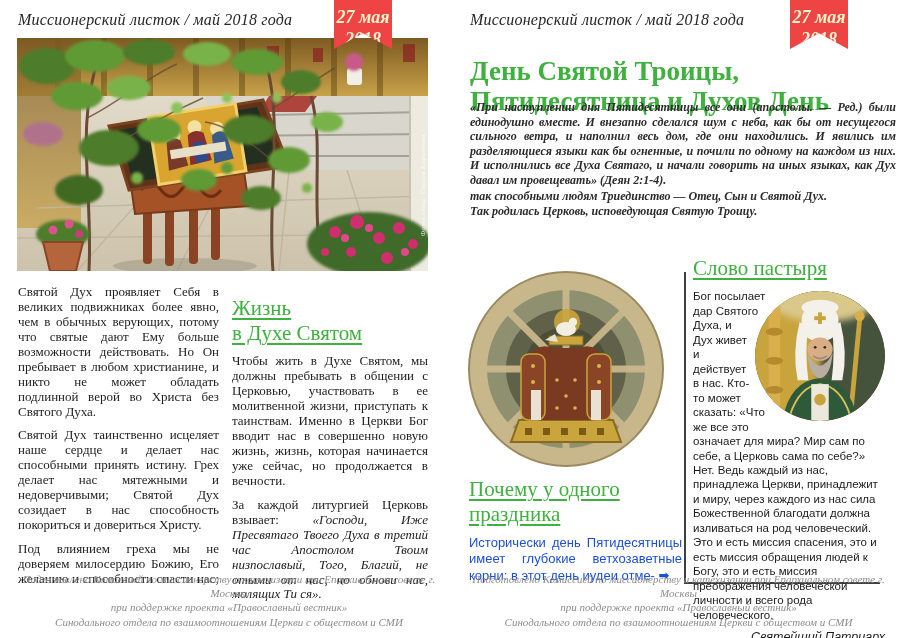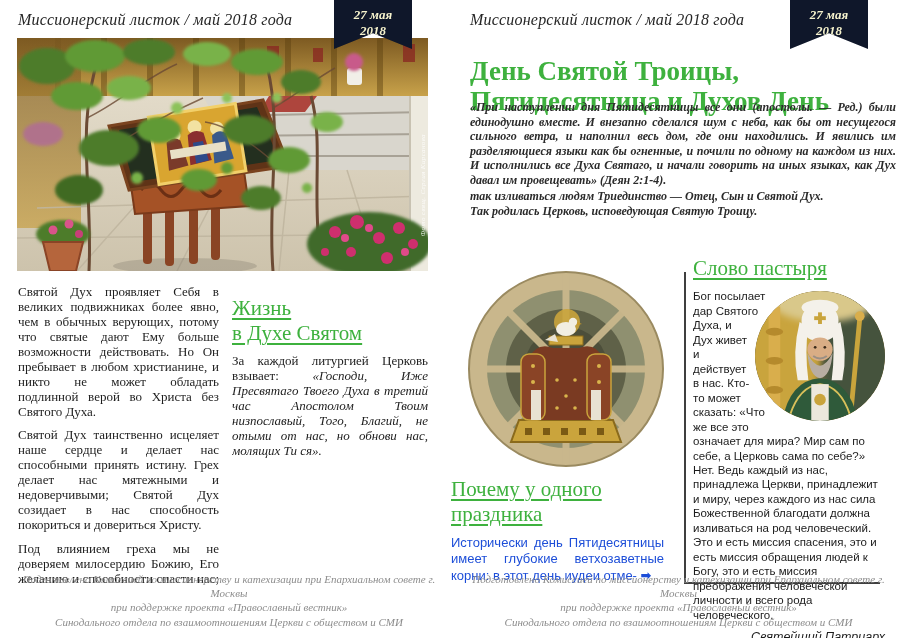--- a/index.html
+++ b/index.html
@@ -8,23 +8,23 @@
     font-family:"Liberation Serif",serif;color:#1d1d1d;overflow:hidden;
   }
   .page{position:absolute;top:0;height:638px;}
   .page-left{left:0;width:450px;}
   .page-right{left:450px;width:449px;}
 
   .pg-header{position:absolute;top:11px;left:18px;font-style:italic;font-size:16px;color:#262626;letter-spacing:.2px;}
   .page-right .pg-header{left:20px;}
 
   .ribbon{
-    position:absolute;top:0;width:78px;height:49px;background:#0f172a;z-index:6;
+    position:absolute;top:0;width:58px;height:49px;background:#ef4444;z-index:6;
     clip-path:polygon(0 0,100% 0,100% 100%,50% 68%,0 100%);
-    color:#f6f3cd;font-style:italic;font-weight:bold;font-size:13px;line-height:1.2;
+    color:#f6f3cd;font-style:italic;font-weight:bold;font-size:18px;line-height:1.2;
     text-align:center;padding-top:7px;box-sizing:border-box;
   }
   .page-left .ribbon{left:334px;}
   .page-right .ribbon{left:340px;}
 
   .photo{position:absolute;left:17px;top:38px;width:411px;height:233px;overflow:hidden;background:#d8d0c0;}
   .photo svg{display:block;}
   .credit{
     position:absolute;right:1px;top:96px;writing-mode:vertical-rl;transform:rotate(180deg);
     font-size:7px;font-style:italic;color:rgba(255,255,255,.8);letter-spacing:.4px;
@@ -41,21 +41,21 @@
   .title{position:absolute;left:20px;top:36px;}
   .title span{display:block;font-size:27px;line-height:1.1;font-weight:bold;color:#3eb13e;}
   .intro{position:absolute;left:20px;top:100px;width:426px;font-weight:bold;font-style:italic;font-size:12px;line-height:1.21;color:#2b2b2b;}
   .intro p{margin:0;}
   .intro .jq{text-align:justify;margin-bottom:2px;}
 
   .divider-v{position:absolute;left:234px;top:272px;width:2px;height:311px;background:#3f3f3f;}
   .divider-h{position:absolute;left:234px;top:582px;width:196px;height:2px;background:#3f3f3f;}
 
   .mosaic{position:absolute;left:17px;top:270px;width:198px;height:198px;}
-  .why{position:absolute;left:1px;top:477px;width:213px;}
+  .why{position:absolute;left:19px;top:477px;width:213px;}
   .why-text{margin-top:8px;font-family:"Liberation Sans",sans-serif;font-size:13px;line-height:1.24;text-align:justify;color:#1d4ed8;}
   .arrow{font-family:"DejaVu Sans",sans-serif;font-weight:bold;}
 
   .pastor{position:absolute;left:243px;top:256px;width:192px;}
   .pastor .green-h span{font-size:21px;}
   .pastor-body{font-family:"Liberation Sans",sans-serif;font-size:11.5px;line-height:1.26;color:#1b1b1b;}
   .patriarch{
     float:right;width:130px;height:130px;border-radius:50%;overflow:hidden;
     shape-outside:circle(50% at 50% 50%);margin:2px 0 5px 6px;background:#9a8a52;
   }
@@ -228,20 +228,21 @@
       <p class="bodyp">Святой Дух проявляет Себя в великих подвижниках более явно, чем в обычных верующих, потому что святые дают Ему больше возможности действовать. Но Он пребывает в любом христианине, и никто не может обладать подлинной верой во Христа без Святого Духа.</p>
       <p class="bodyp">Святой Дух таинственно исцеляет наше сердце и делает нас способными принять истину. Грех делает нас мятежными и недоверчивыми; Святой Дух созидает в нас способность покориться и довериться Христу.</p>
       <p class="bodyp">Под влиянием греха мы не доверяем милосердию Божию, Его желанию и способности спасти нас; Святой Дух внушает нам сердечную уверенность в любви Божией.</p>
     </div>
 
     <div class="colB">
       <h2 class="green-h">
         <span>Жизнь</span>
         <span>в Духе Святом</span>
       </h2>
+      <p class="bodyp">Чтобы жить в Духе Святом, мы должны пребывать в общении с Церковью, участвовать в ее молитвенной жизни, приступать к таинствам. Именно в Церкви Бог вводит нас в совершенно новую жизнь, жизнь, которая начинается уже сейчас, но продолжается в вечности.</p>
       <p class="bodyp">
         <span>За каждой литургией Церковь взывает: </span><em>«Господи, Иже Пресвятаго Твоего Духа в третий час Апостолом Твоим низпославый, Того, Благий, не отыми от нас, но обнови нас, молящих Ти ся».</em>
       </p>
 
     </div>
 
     <div class="pg-footer">
       <div>Подготовлено Комиссией по миссионерству и катехизации при Епархиальном совете г. Москвы</div>
       <div>при поддержке проекта «Православный вестник»</div>
       <div>Синодального отдела по взаимоотношениям Церкви с обществом и СМИ</div>
@@ -256,21 +257,21 @@
       <div>2018</div>
     </div>
 
     <h1 class="title">
       <span>День Святой Троицы,</span>
       <span>Пятидесятница и Духов День</span>
     </h1>
 
     <div class="intro">
       <p class="jq">«При наступлении дня Пятидесятницы все они (апостолы. — Ред.) были единодушно вместе. И внезапно сделался шум с неба, как бы от несущегося сильного ветра, и наполнил весь дом, где они находились. И явились им разделяющиеся языки как бы огненные, и почили по одному на каждом из них. И исполнились все Духа Святаго, и начали говорить на иных языках, как Дух давал им провещевать» (Деян 2:1-4).</p>
-      <p>так изливаться людям Триединство — Отец, Сын и Святой Дух.</p>
+      <p>так способными людям Триединство — Отец, Сын и Святой Дух.</p>
       <p>Так родилась Церковь, исповедующая Святую Троицу.</p>
     </div>
 
     <div class="divider-v"></div>
     <div class="divider-h"></div>
 
     <div class="mosaic">
       <svg width="198" height="198" viewBox="0 0 198 198">
         <circle cx="99" cy="99" r="97" fill="#c9b78c" stroke="#9a8a60" stroke-width="2"></circle>
         <circle cx="99" cy="99" r="79" fill="#8f9070"></circle>

